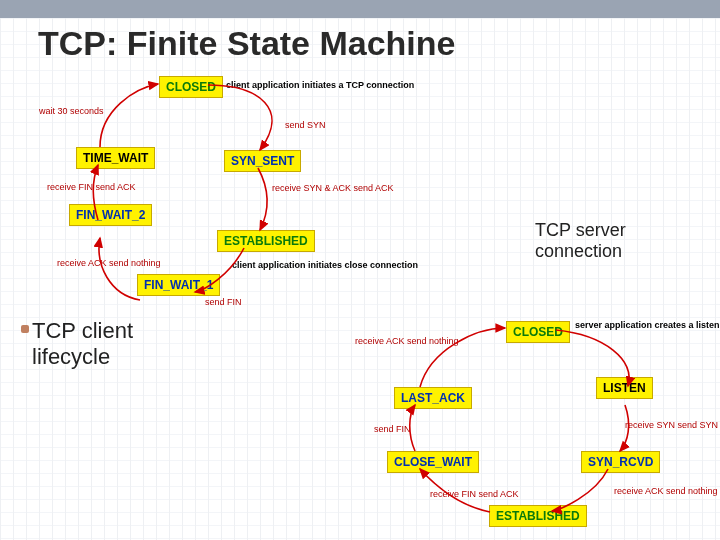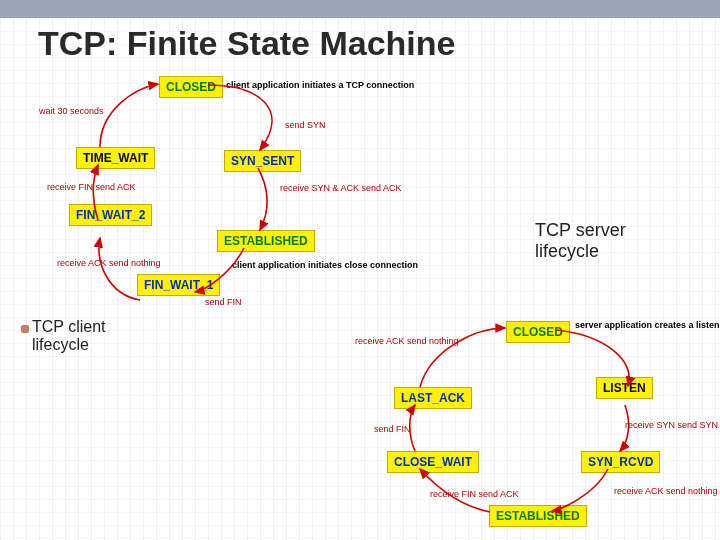--- a/index.html
+++ b/index.html
@@ -9,21 +9,21 @@
   .topbar{position:absolute;left:0;top:0;width:720px;height:18px;
     background:#9aa4b3}
   .grid{position:absolute;left:0;top:18px;right:0;bottom:0;
     background-image:
       linear-gradient(to right,#eef0f3 1px,transparent 1px),
       linear-gradient(to bottom,#f3f5f8 1px,transparent 1px);
     background-size:13px 13px}
   .title{position:absolute;left:38px;top:24px;font-size:34px;
     color:#2a2a2a;font-weight:700}
   .caption{position:absolute;font-size:18px;color:#222}
-  .sidelabel{position:absolute;font-size:16px;color:#222}
+  .sidelabel{position:absolute;font-size:22px;color:#222}
   
   .state{position:absolute;background:#fff200;border:1px solid #c7a900;
     font-family:Verdana,Arial,sans-serif;font-size:12px;font-weight:700;
     color:#000;text-align:center;padding:3px 6px;white-space:nowrap}
   .state.gr{color:#0a7a0a}
   .state.blu{color:#0030b0}
   
   .ann{position:absolute;font-family:Verdana,Arial,sans-serif;
     font-size:9px;color:#b00000;line-height:1.15;text-align:center;
     white-space:nowrap}
@@ -47,21 +47,21 @@
 <div class="state gr" style="left:159px;top:76px">CLOSED</div>
 <div class="state blu" style="left:224px;top:150px">SYN_SENT</div>
 <div class="state gr" style="left:217px;top:230px">ESTABLISHED</div>
 <div class="state blu" style="left:137px;top:274px">FIN_WAIT_1</div>
 <div class="state blu" style="left:69px;top:204px">FIN_WAIT_2</div>
 <div class="state" style="left:76px;top:147px">TIME_WAIT</div>
 
 <div class="ann blk" style="left:226px;top:80px">client application
 initiates a TCP connection</div>
 <div class="ann" style="left:285px;top:120px">send SYN</div>
-<div class="ann" style="left:280px;top:183px">receive SYN &amp; ACK
+<div class="ann" style="left:272px;top:183px">receive SYN &amp; ACK
 send ACK</div>
 <div class="ann blk" style="left:232px;top:260px">client application
 initiates close connection</div>
 <div class="ann" style="left:205px;top:297px">send FIN</div>
 <div class="ann" style="left:57px;top:258px">receive ACK
 send nothing</div>
 <div class="ann" style="left:47px;top:182px">receive FIN
 send ACK</div>
 <div class="ann" style="left:39px;top:106px">wait 30 seconds</div>
 
@@ -78,21 +78,21 @@
 send SYN &amp; ACK</div>
 <div class="ann" style="left:614px;top:486px">receive ACK
 send nothing</div>
 <div class="ann" style="left:430px;top:489px">receive FIN
 send ACK</div>
 <div class="ann" style="left:374px;top:424px">send FIN</div>
 <div class="ann" style="left:355px;top:336px">receive ACK
 send nothing</div>
 
 <div class="caption" style="left:535px;top:220px;white-space:pre-line">TCP server
-lifecycle</div>
+connection</div>
 <div class="sidelabel" style="left:32px;top:318px;white-space:pre-line">TCP client
 lifecycle</div>
 <div class="bullet" style="left:21px;top:325px"></div>
 
 <svg class="arrows">
   <defs>
     <marker id="ah" markerWidth="8" markerHeight="8" refX="6" refY="3" orient="auto">
       <path d="M0,0 L7,3 L0,6 Z" class="arrowhead"></path>
     </marker>
   </defs>

